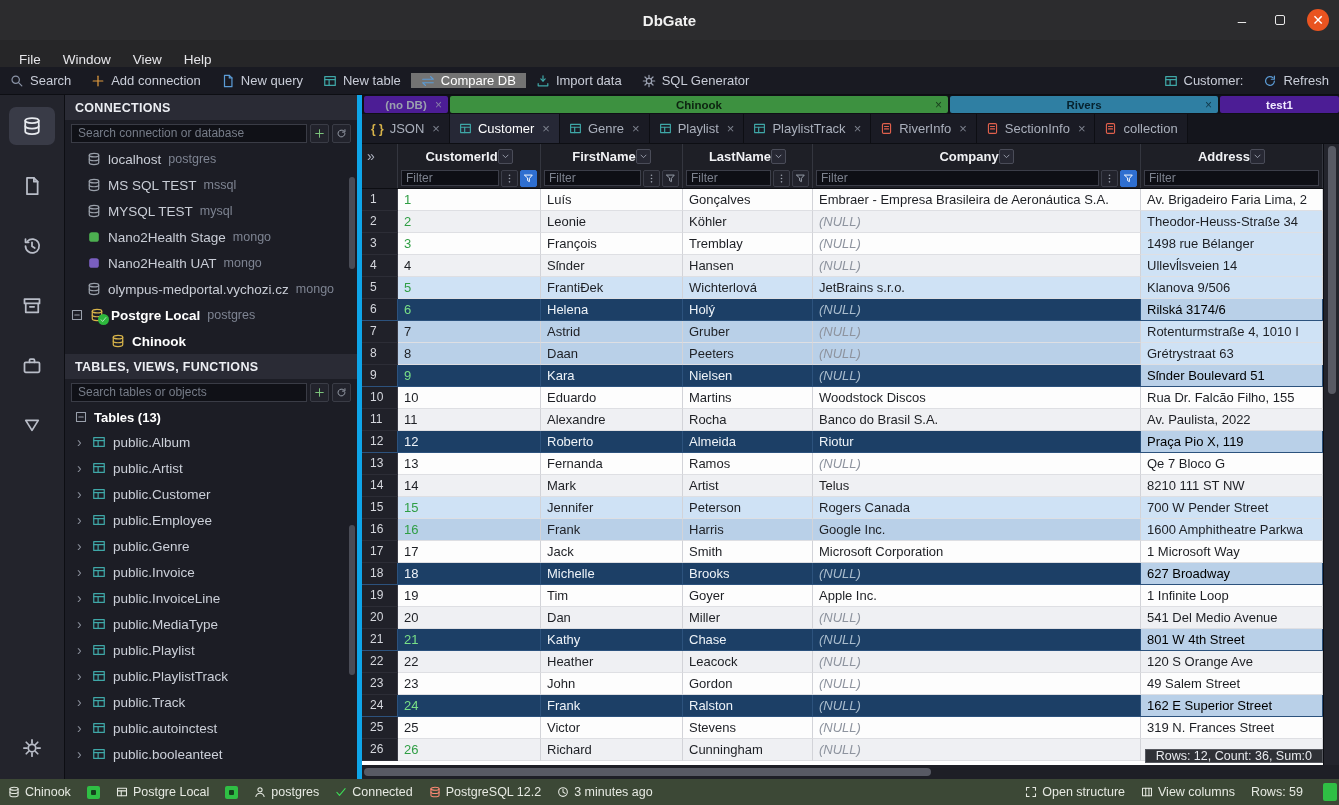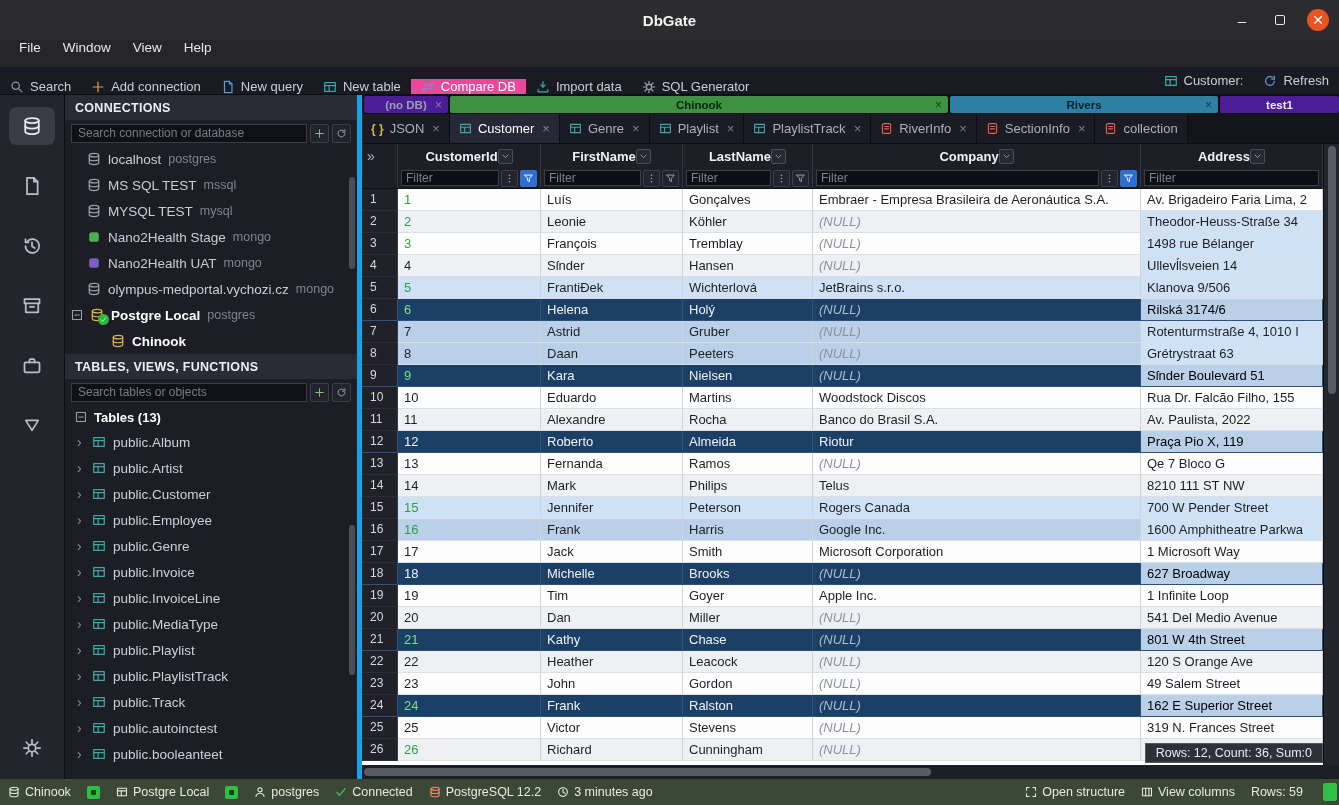--- a/index.html
+++ b/index.html
@@ -7,26 +7,26 @@
 body{font-family:"Liberation Sans",sans-serif;background:#17181f;color:#d5d8e0;font-size:13px}
 .app{width:100%;height:100%;display:flex;flex-direction:column}
 
 .titlebar{height:40px;background:#2c2c2e;display:flex;align-items:center;position:relative;flex:0 0 auto}
 .titlebar .title{position:absolute;left:0;right:0;text-align:center;font-weight:bold;font-size:15px;color:#f2f2f2}
 .win-controls{margin-left:auto;display:flex;align-items:center;gap:16px;padding-right:10px;z-index:2}
 .wc{width:22px;height:22px;display:flex;align-items:center;justify-content:center;color:#e8e8e8;font-size:15px}
 .wc.max .sq{width:10px;height:10px;border:1.5px solid #e8e8e8;border-radius:2px}
 .wc.close{background:#E95420;border-radius:50%;color:#fff;font-size:14px}
 
-.menubar{height:27px;background:#262628;display:flex;align-items:flex-start;padding-left:8px;flex:0 0 auto}
+.menubar{height:27px;background:#262628;display:flex;align-items:flex-end;padding-left:8px;flex:0 0 auto}
 .menu-item{padding:0 11px;color:#e6e6ea;font-size:13.5px}
 
 .toolbar{height:28px;background:#191a22;display:flex;align-items:stretch;flex:0 0 auto;border-bottom:1px solid #0d0e13}
 .tb-btn{display:flex;align-items:center;gap:6px;padding:0 10px;color:#c9cdd8;font-size:13px}
-.tb-btn.active{background:#ec4899;color:#fff}
+.tb-btn.active{background:#737373;color:#fff}
 .tb-right{margin-left:auto;display:flex;align-items:stretch}
 
 .main{flex:1;display:flex;min-height:0}
 .iconbar{width:65px;background:#23242c;display:flex;flex-direction:column;align-items:center;padding:12px 0 12px;gap:22px;flex:0 0 auto;border-right:1px solid #0d0e13}
 .ib{width:46px;height:38px;display:flex;align-items:center;justify-content:center;border-radius:7px;color:#b9bdc8}
 .ib.active{background:#393b47;color:#e8eaef}
 .ib.gear{margin-top:auto}
 
 .leftpanel{width:297px;background:#1c1d25;border-right:5px solid #0ea5e9;display:flex;flex-direction:column;flex:0 0 auto;position:relative;overflow:hidden}
 .panel-header{height:25px;background:#2a2b35;display:flex;align-items:center;padding-left:10px;font-weight:bold;font-size:12.5px;letter-spacing:.3px;color:#eceef3;flex:0 0 auto}
@@ -83,21 +83,21 @@
 .cell.green{color:#2f9e44}
 .grow.dark .cell.green{color:#79e087}
 .cell.nul{color:#8d939e;font-style:italic}
 .grow.dark .cell.nul{color:#a9bccd}
 .cell.addrsel{background:#cfe2f5}
 .grow.dark .cell.addrsel{background:#b9d0e8;color:#000000}
 .vscroll{position:absolute;top:0;right:0;bottom:0;width:16px;background:#23242c;border-left:1px solid #0d0e13}
 .vthumb{position:absolute;left:4px;width:8px;border-radius:4px;background:#585a64;top:2px;height:40%}
 .hscroll{height:14px;background:#1e1f26;position:relative;flex:0 0 auto}
 .hthumb{position:absolute;left:2px;top:3px;height:8px;width:58%;background:#585a64;border-radius:4px}
-.sel-tooltip{position:absolute;right:16px;bottom:2px;height:20px;display:flex;align-items:center;background:#2f3136;color:#e8eaee;padding:0 10px;font-size:12.5px;border:1px solid #56585f;z-index:5}
+.sel-tooltip{position:absolute;right:16px;bottom:2px;height:14px;display:flex;align-items:center;background:#2f3136;color:#e8eaee;padding:0 10px;font-size:12.5px;border:1px solid #56585f;z-index:5}
 
 .statusbar{height:26px;background:#3c4836;display:flex;align-items:center;padding-left:8px;color:#e6e9e2;font-size:12.5px;flex:0 0 auto}
 .sb-item{display:flex;align-items:center;gap:5px;margin-right:16px;white-space:nowrap}
 .sb-right{margin-left:auto;display:flex;align-items:center}
 .led{width:13px;height:13px;background:#2fbf44;border-radius:2px;margin-right:16px;display:flex;align-items:center;justify-content:center;flex:0 0 auto}
 .led::after{content:"";width:5px;height:5px;background:#14401c;border-radius:1px}
 .grip{width:14px;height:18px;background:#2fbf44;border-radius:2px;margin:0 2px 0 4px;flex:0 0 auto}
 </style>
 </head>
 <body>
@@ -116,21 +116,21 @@
   </div>
 
   <div class="menubar" id="menubar">
       <div class="menu-item">File</div>
       <div class="menu-item">Window</div>
       <div class="menu-item">View</div>
       <div class="menu-item">Help</div>
     </div>
 
   <div class="toolbar">
-    <div id="tbLeft" style="display:flex;align-items:flex-end">
+    <div id="tbLeft" style="display:flex;align-items:center">
         <div class="tb-btn">
           <svg width="14" height="14" viewBox="0 0 16 16" fill="none" stroke="#8a93a6" stroke-width="1.4" stroke-linecap="round" stroke-linejoin="round" style="color:#8a93a6;flex:0 0 auto">
             <circle cx="6.5" cy="6.5" r="4.2"></circle>
             <line x1="9.8" y1="9.8" x2="13.5" y2="13.5"></line>
           </svg>
           <span>Search</span>
         </div>
         <div class="tb-btn">
           <svg width="14" height="14" viewBox="0 0 16 16" fill="none" stroke="#e09a3e" stroke-width="1.4" stroke-linecap="round" stroke-linejoin="round" style="color:#e09a3e;flex:0 0 auto">
             <line x1="8" y1="2.5" x2="8" y2="13.5"></line>
@@ -830,21 +830,21 @@
               <div class="cell">13</div>
               <div class="cell">Fernanda</div>
               <div class="cell">Ramos</div>
               <div class="cell nul">(NULL)</div>
               <div class="cell">Qe 7 Bloco G</div>
             </div>
             <div class="grow gridcols zebra">
               <div class="cell rownum">14</div>
               <div class="cell">14</div>
               <div class="cell">Mark</div>
-              <div class="cell">Philips</div>
+              <div class="cell">Artist</div>
               <div class="cell">Telus</div>
               <div class="cell">8210 111 ST NW</div>
             </div>
             <div class="grow gridcols light">
               <div class="cell rownum">15</div>
               <div class="cell green">15</div>
               <div class="cell">Jennifer</div>
               <div class="cell">Peterson</div>
               <div class="cell">Rogers Canada</div>
               <div class="cell addrsel">700 W Pender Street</div>

